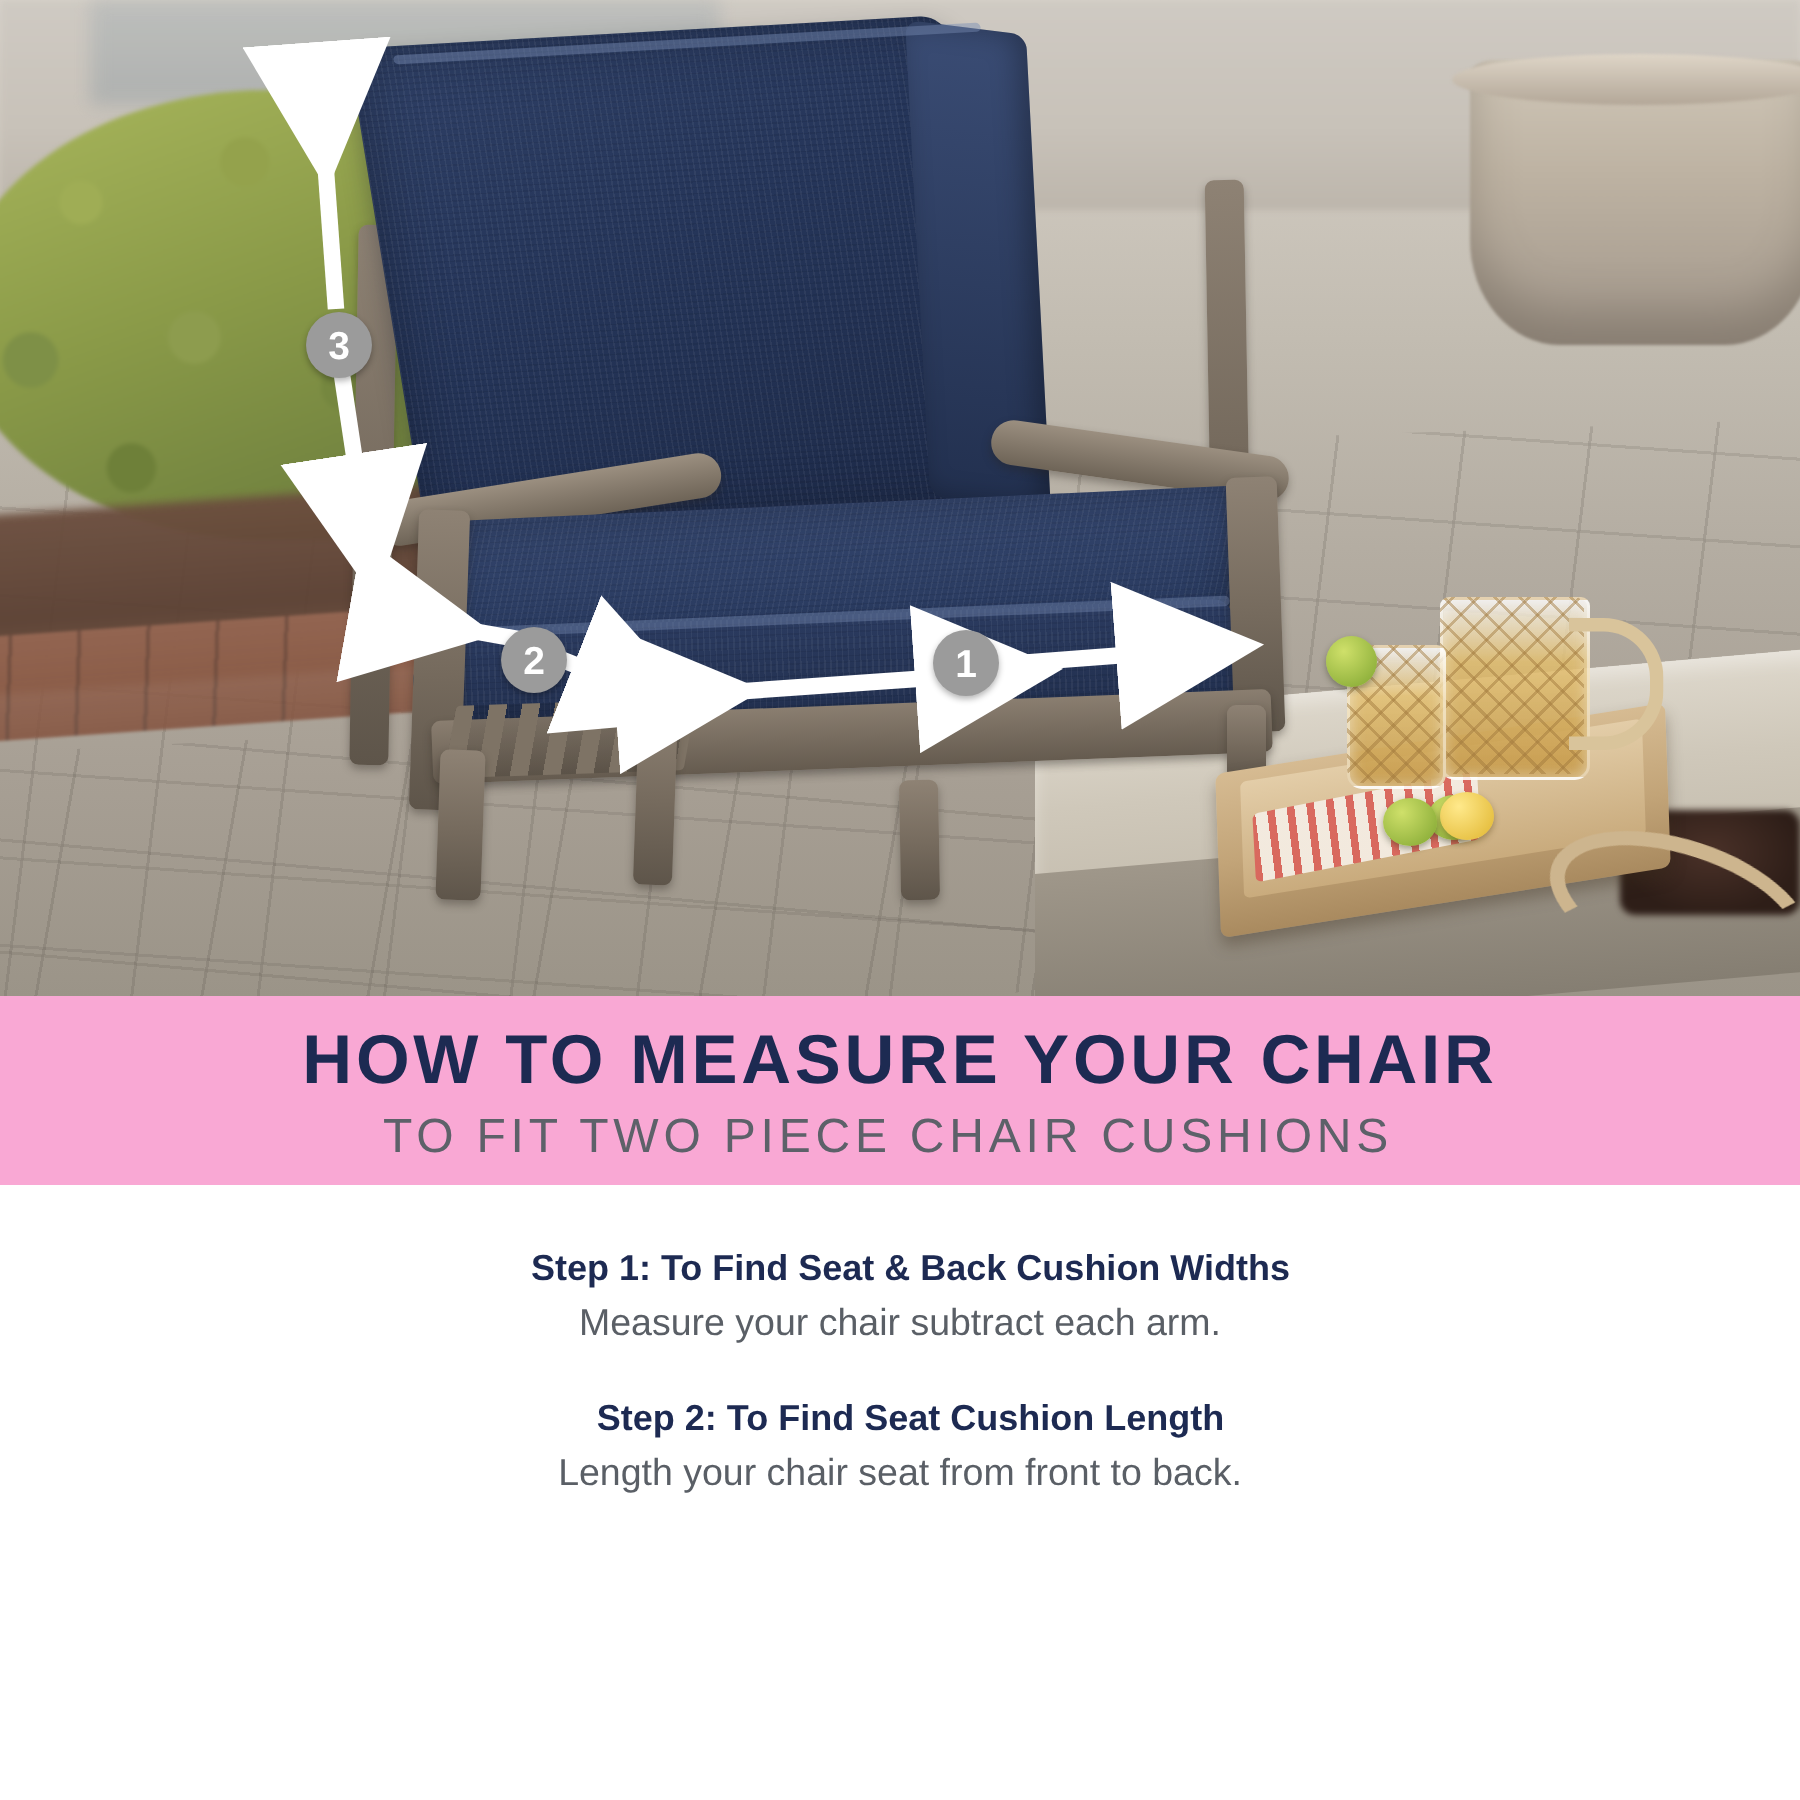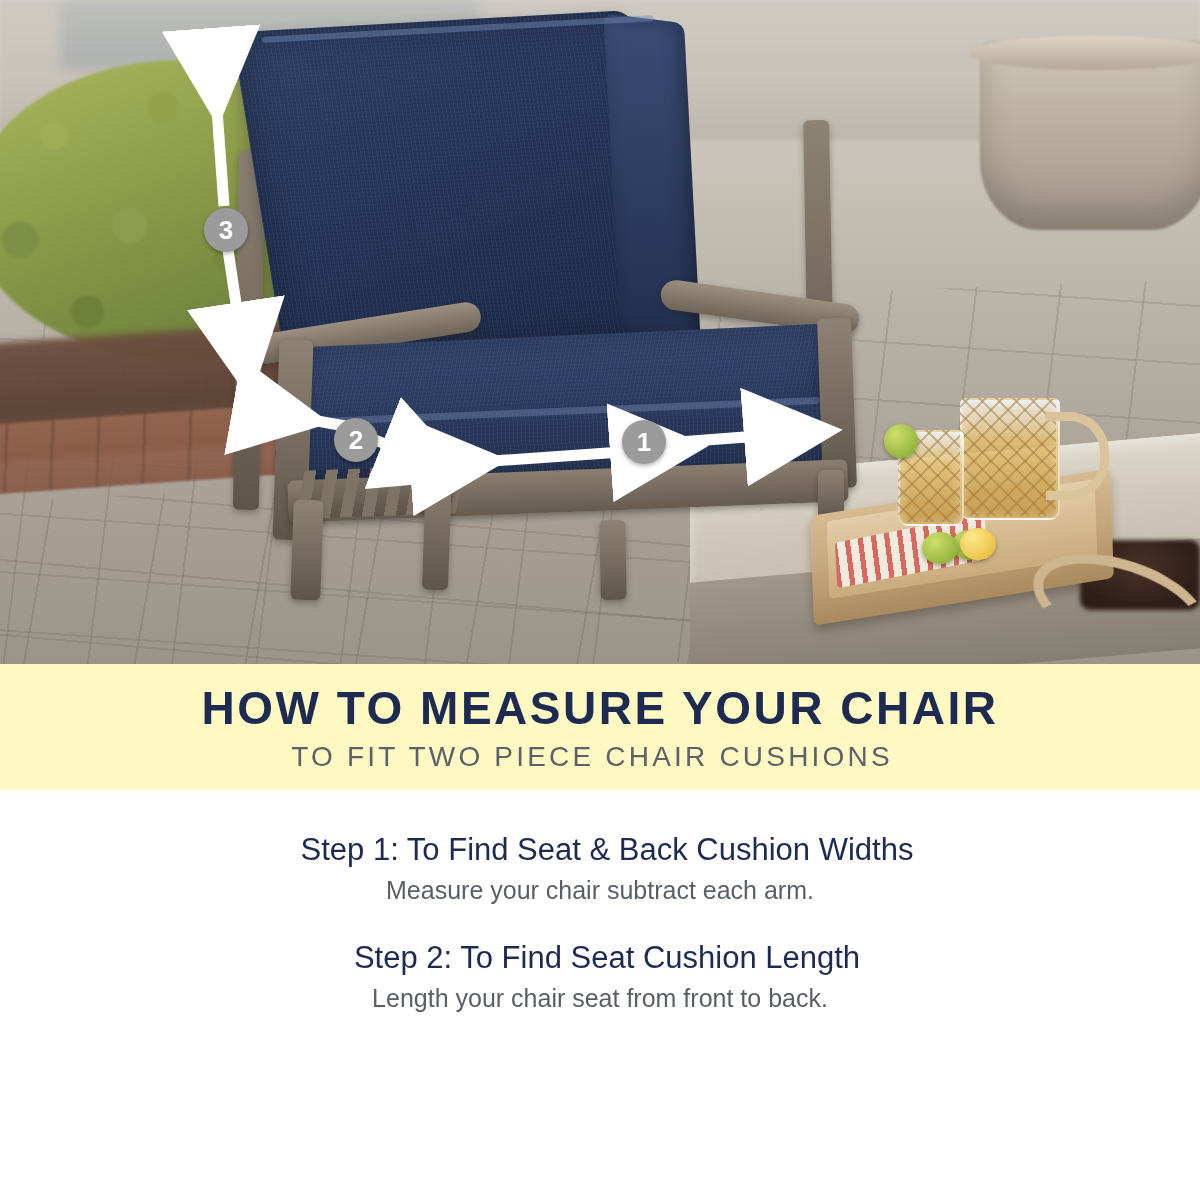--- a/index.html
+++ b/index.html
@@ -405,57 +405,57 @@
   }
   #badge1 { left: 622px; top: 420px; }
   #badge2 { left: 334px; top: 418px; }
   #badge3 { left: 204px; top: 208px; }
 
   
   .banner {
     position: absolute;
     left: 0; top: 664px;
     width: 1200px; height: 126px;
-    background: #fef9c3;
+    background: #f9a8d4;
     display: flex;
     flex-direction: column;
     align-items: center;
     justify-content: center;
   }
   .banner h1 {
     margin: 0;
     color: #1d2a52;
     font-size: 46px;
     font-weight: bold;
     letter-spacing: 2.5px;
   }
   .banner h2 {
     margin: 6px 16px 0 0;
     color: #5d6169;
-    font-size: 28px;
+    font-size: 32px;
     font-weight: normal;
     letter-spacing: 3.2px;
   }
 
   
   .steps {
     position: absolute;
     left: 0; top: 790px;
     width: 1200px;
     height: 410px;
     background: #ffffff;
     padding-top: 42px;
     box-sizing: border-box;
     text-align: center;
   }
   .step { margin-bottom: 34px; }
   .step-title {
     color: #1d2a52;
-    font-size: 31px;
-    font-weight: normal;
+    font-size: 24px;
+    font-weight: bold;
     margin: 0 0 6px 14px;
   }
   .step-line {
     color: #5a5f66;
     font-size: 25px;
     margin: 0;
     line-height: 1.28;
   }
 </style>
 </head>

